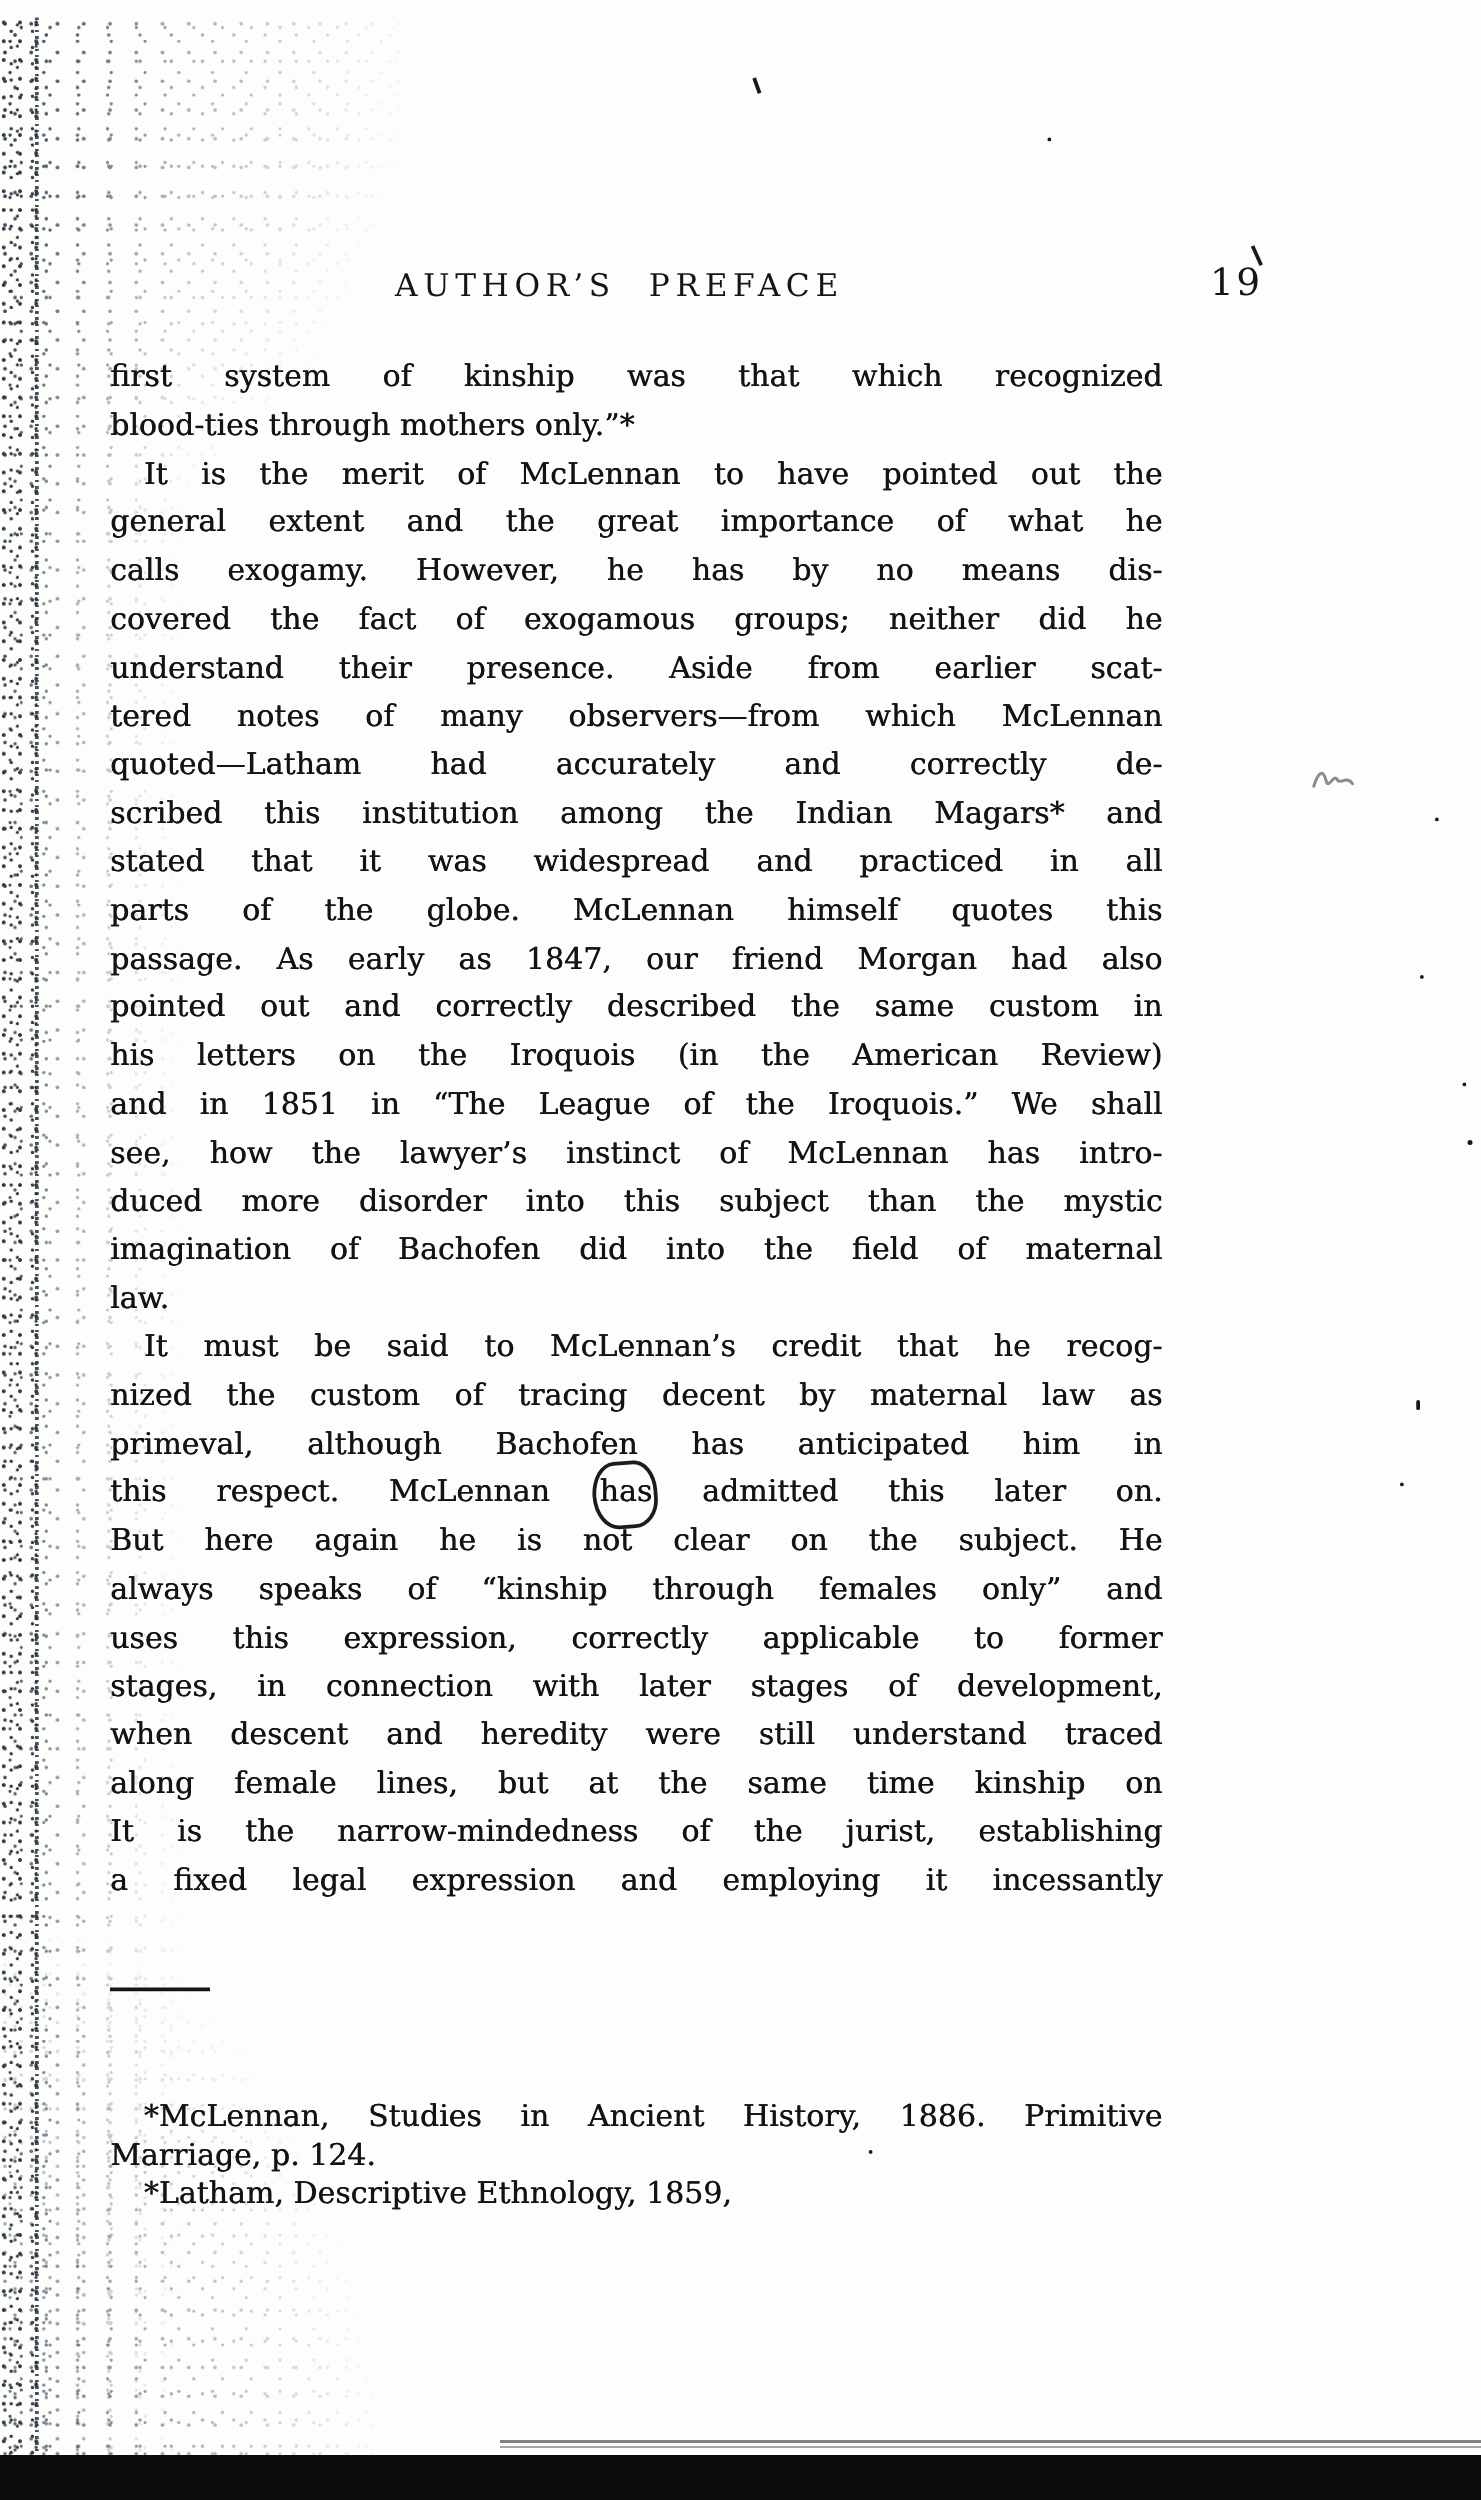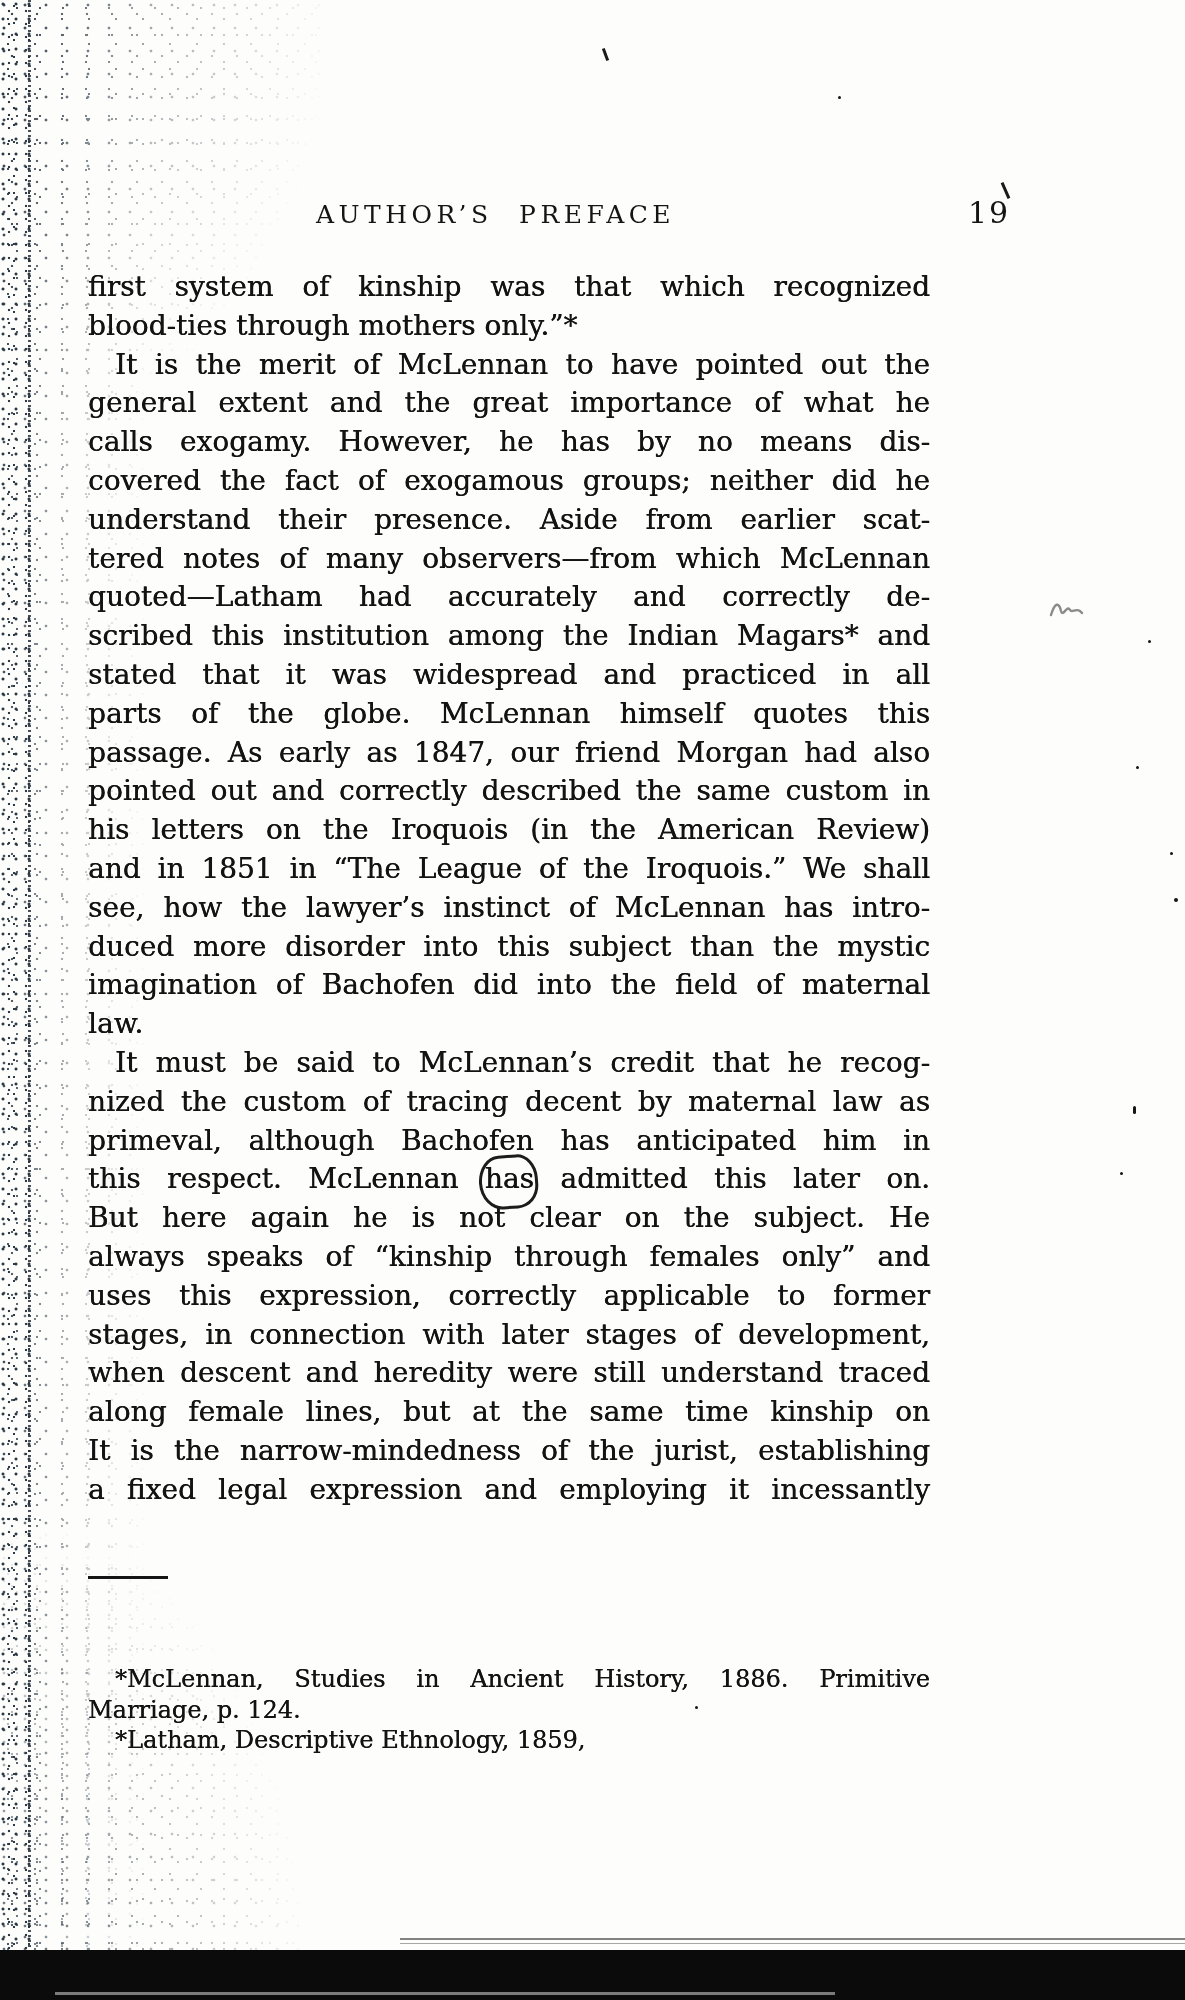--- a/index.html
+++ b/index.html
@@ -4,21 +4,21 @@
 <style>
   html, body { margin: 0; padding: 0; }
   body {
     width: 1185px; height: 2000px;
     background: #fdfdfb;
     font-family: "DejaVu Serif", "Liberation Serif", serif;
     color: #131313;
     overflow: hidden;
     position: relative;
   }
-  .page { position: absolute; inset: 0; }
+  .page { position: absolute; inset: 0; margin-top: 14px; }
 
   
   .tex {
     position: absolute; pointer-events: none;
     background-image:
       radial-gradient(circle at 4px 5px,  #33404d 1.1px, transparent 1.7px),
       radial-gradient(circle at 12px 14px, #33404d 1.0px, transparent 1.6px),
       radial-gradient(circle at 17px 8px,  #33404d 1.0px, transparent 1.5px),
       radial-gradient(circle at 8px 19px,  #33404d 1.0px, transparent 1.5px);
     background-size: 21px 23px, 25px 21px, 23px 27px, 27px 25px;
@@ -58,21 +58,21 @@
     color: #151515;
   }
   .page-number {
     position: absolute; left: 968px; top: 195px;
     font-size: 30px; letter-spacing: 2px; color: #151515; text-align: center;
   }
 
   
   #body-text {
     position: absolute; left: 88px; top: 268px; width: 842px;
-    font-size: 28px; line-height: 38.8px;
+    font-size: 24px; line-height: 38.8px;
     text-shadow: 0.35px 0 0 currentColor;
   }
   #footnotes {
     position: absolute; left: 88px; top: 1664px; width: 842px;
     font-size: 24px; line-height: 30.5px;
     text-shadow: 0.3px 0 0 currentColor;
   }
   .line { text-align: justify; }
   .line.j { text-align-last: justify; }
   .line.ind { text-indent: 27px; }

